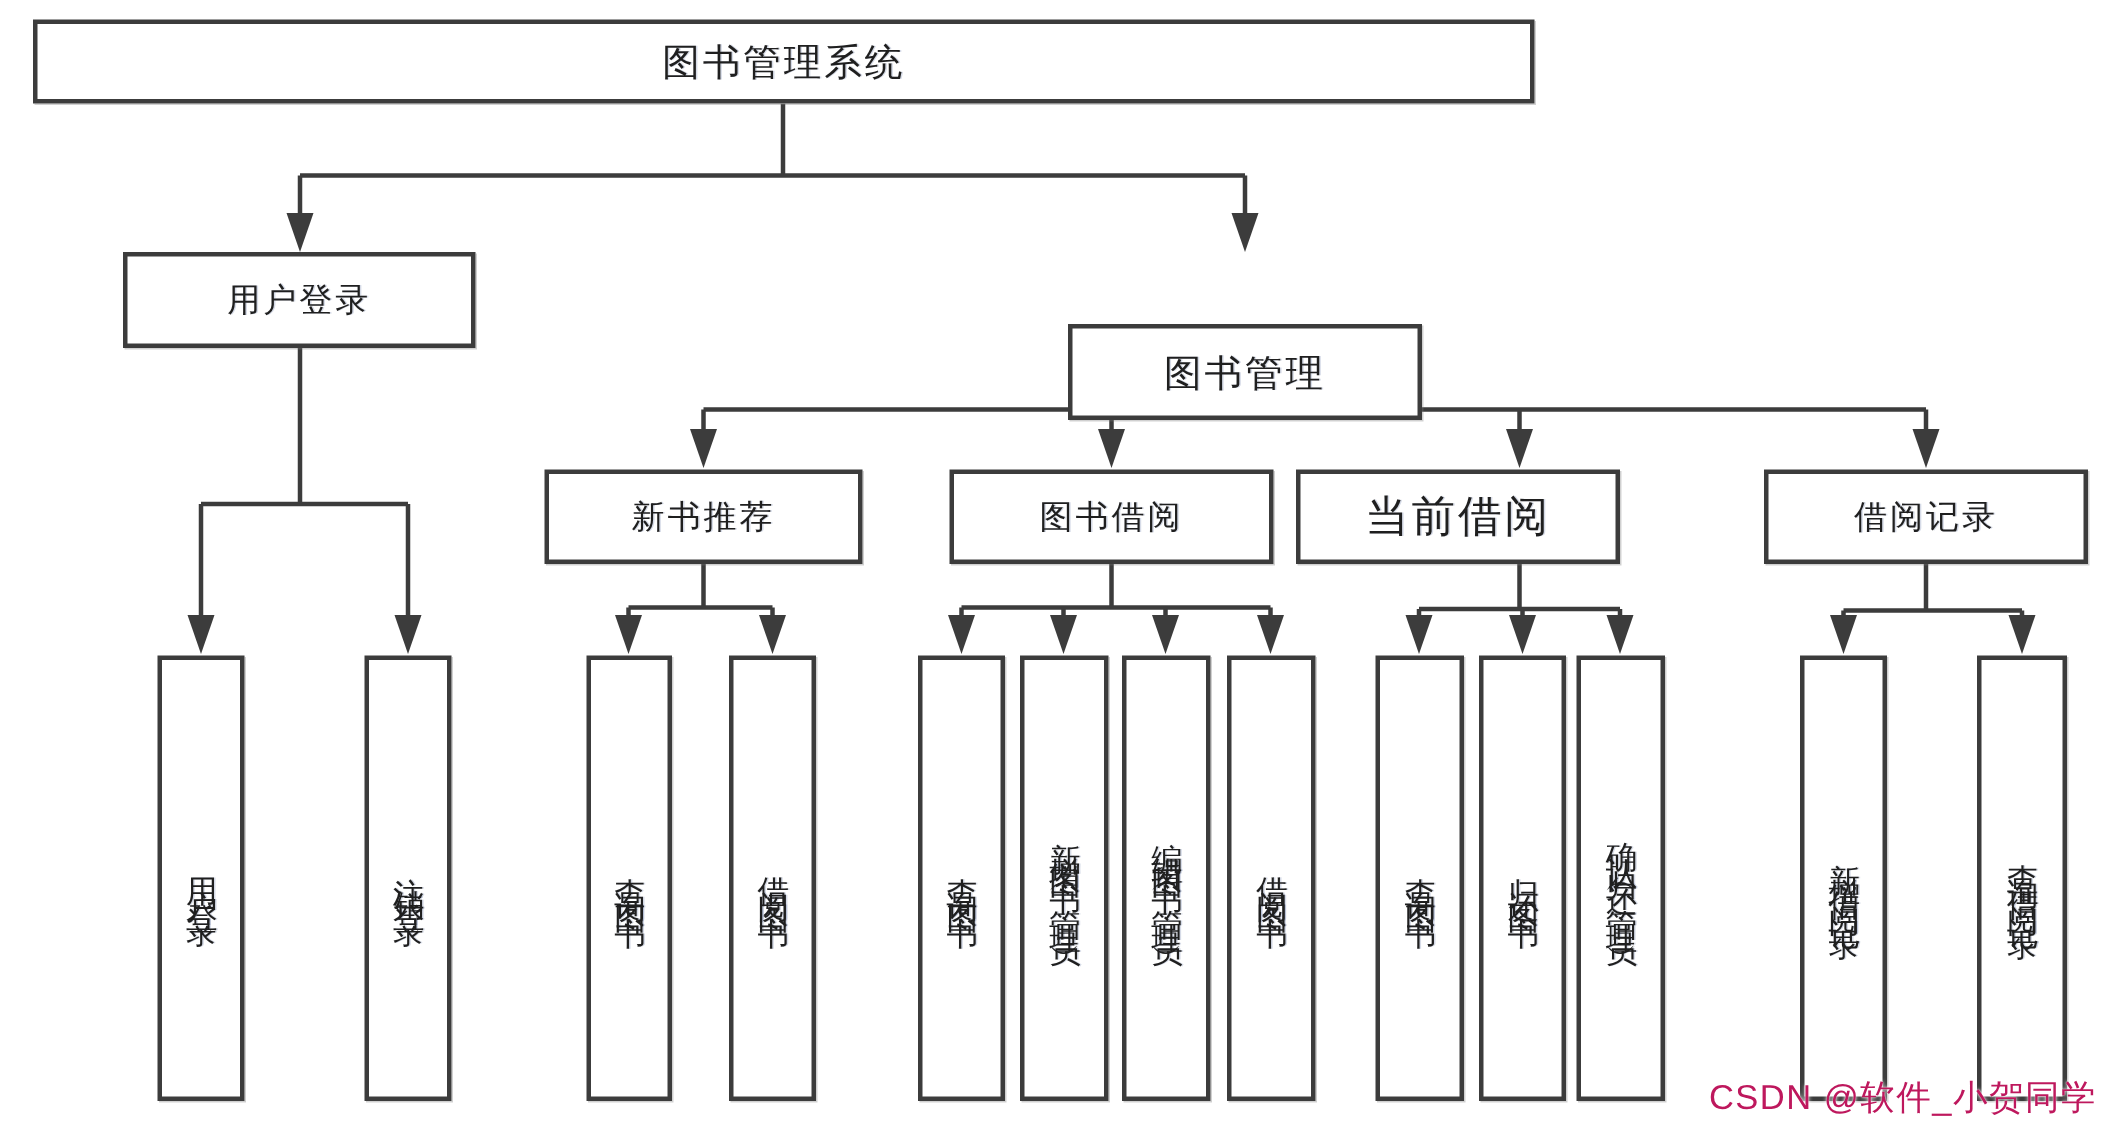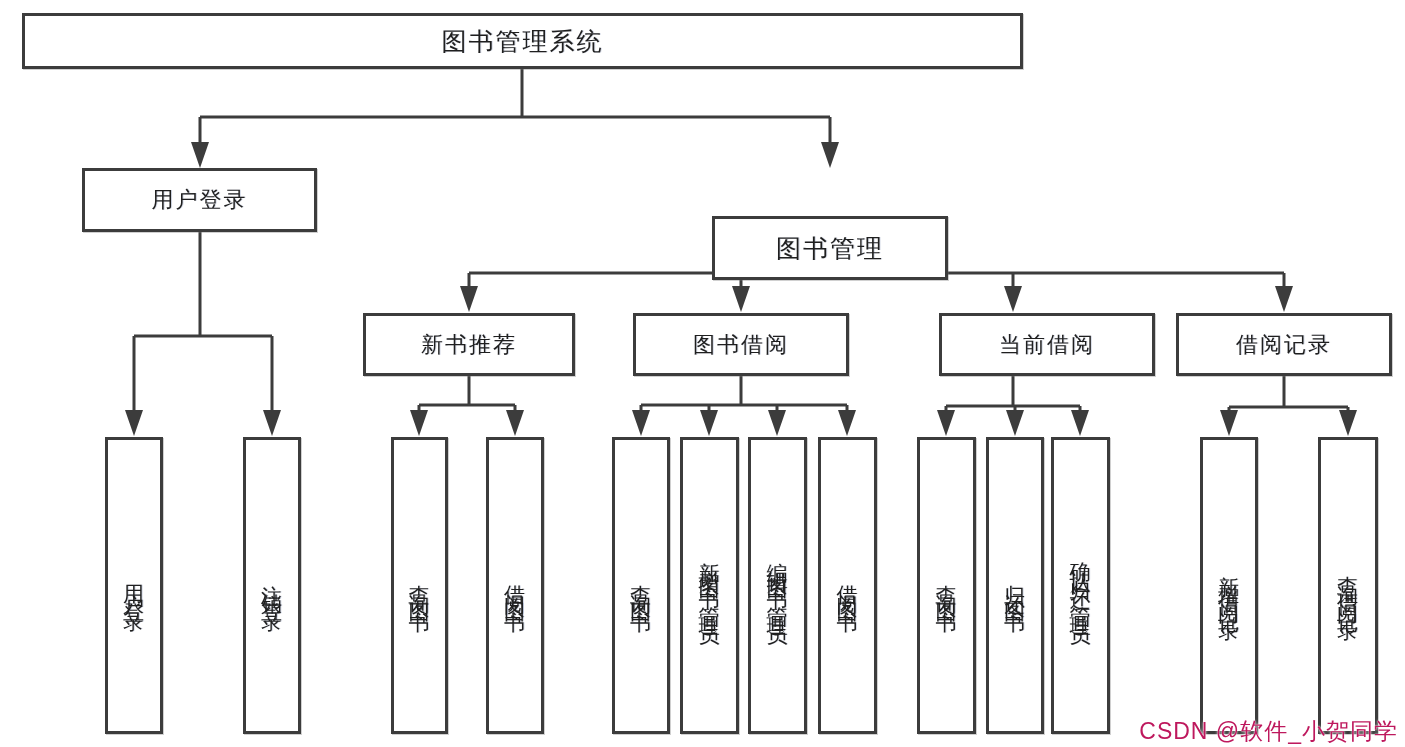--- a/index.html
+++ b/index.html
@@ -45,21 +45,21 @@
     text-shadow: 1px 0 0 rgba(90,110,160,0.25);
   }
   
   #n-root  { left:22px;  top:13px;  width:1001px; height:56px; font-size:25px; }
   
   #n-login { left:82px;  top:168px; width:235px;  height:64px; font-size:22px; }
   #n-mgmt  { left:712px; top:168px; width:236px;  height:64px; font-size:25px;margin-top:48px; }
   
   #n-rec   { left:363px;  top:313px; width:212px; height:63px; font-size:22px; }
   #n-bor   { left:633px;  top:313px; width:216px; height:63px; font-size:22px; }
-  #n-cur   { left:939px;  top:313px; width:216px; height:63px; font-size:22px; }
+  #n-cur   { left:864px;  top:313px; width:216px; height:63px; font-size:29px; }
   #n-hist  { left:1176px; top:313px; width:216px; height:63px; font-size:22px; }
   
   .leaf { top:437px; height:297px; font-size:21px; }
   #l-a1 { left:105px;  width:58px; }
   #l-a2 { left:243px;  width:58px; }
   #l-b1 { left:391px;  width:57px; }
   #l-b2 { left:486px;  width:58px; }
   #l-c1 { left:612px;  width:58px; }
   #l-c2 { left:680px;  width:59px; }
   #l-c3 { left:748px;  width:59px; }

